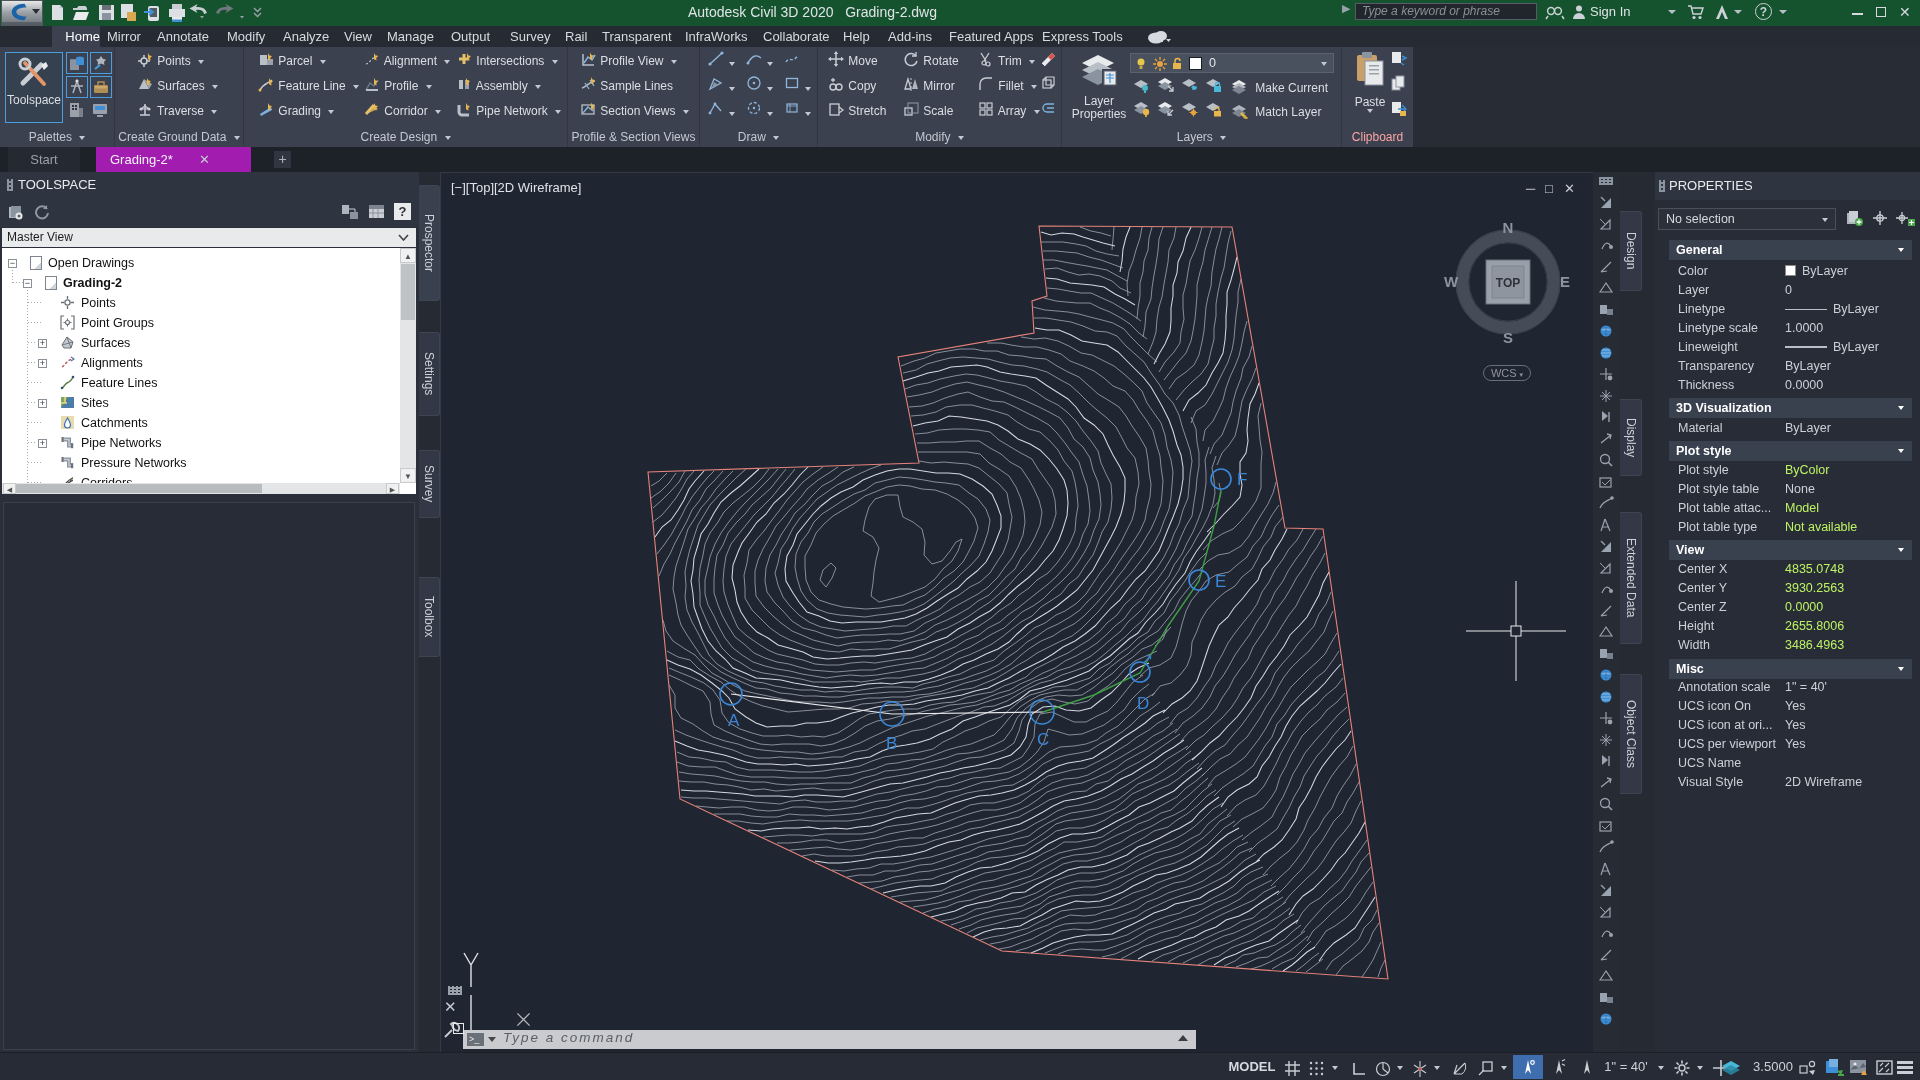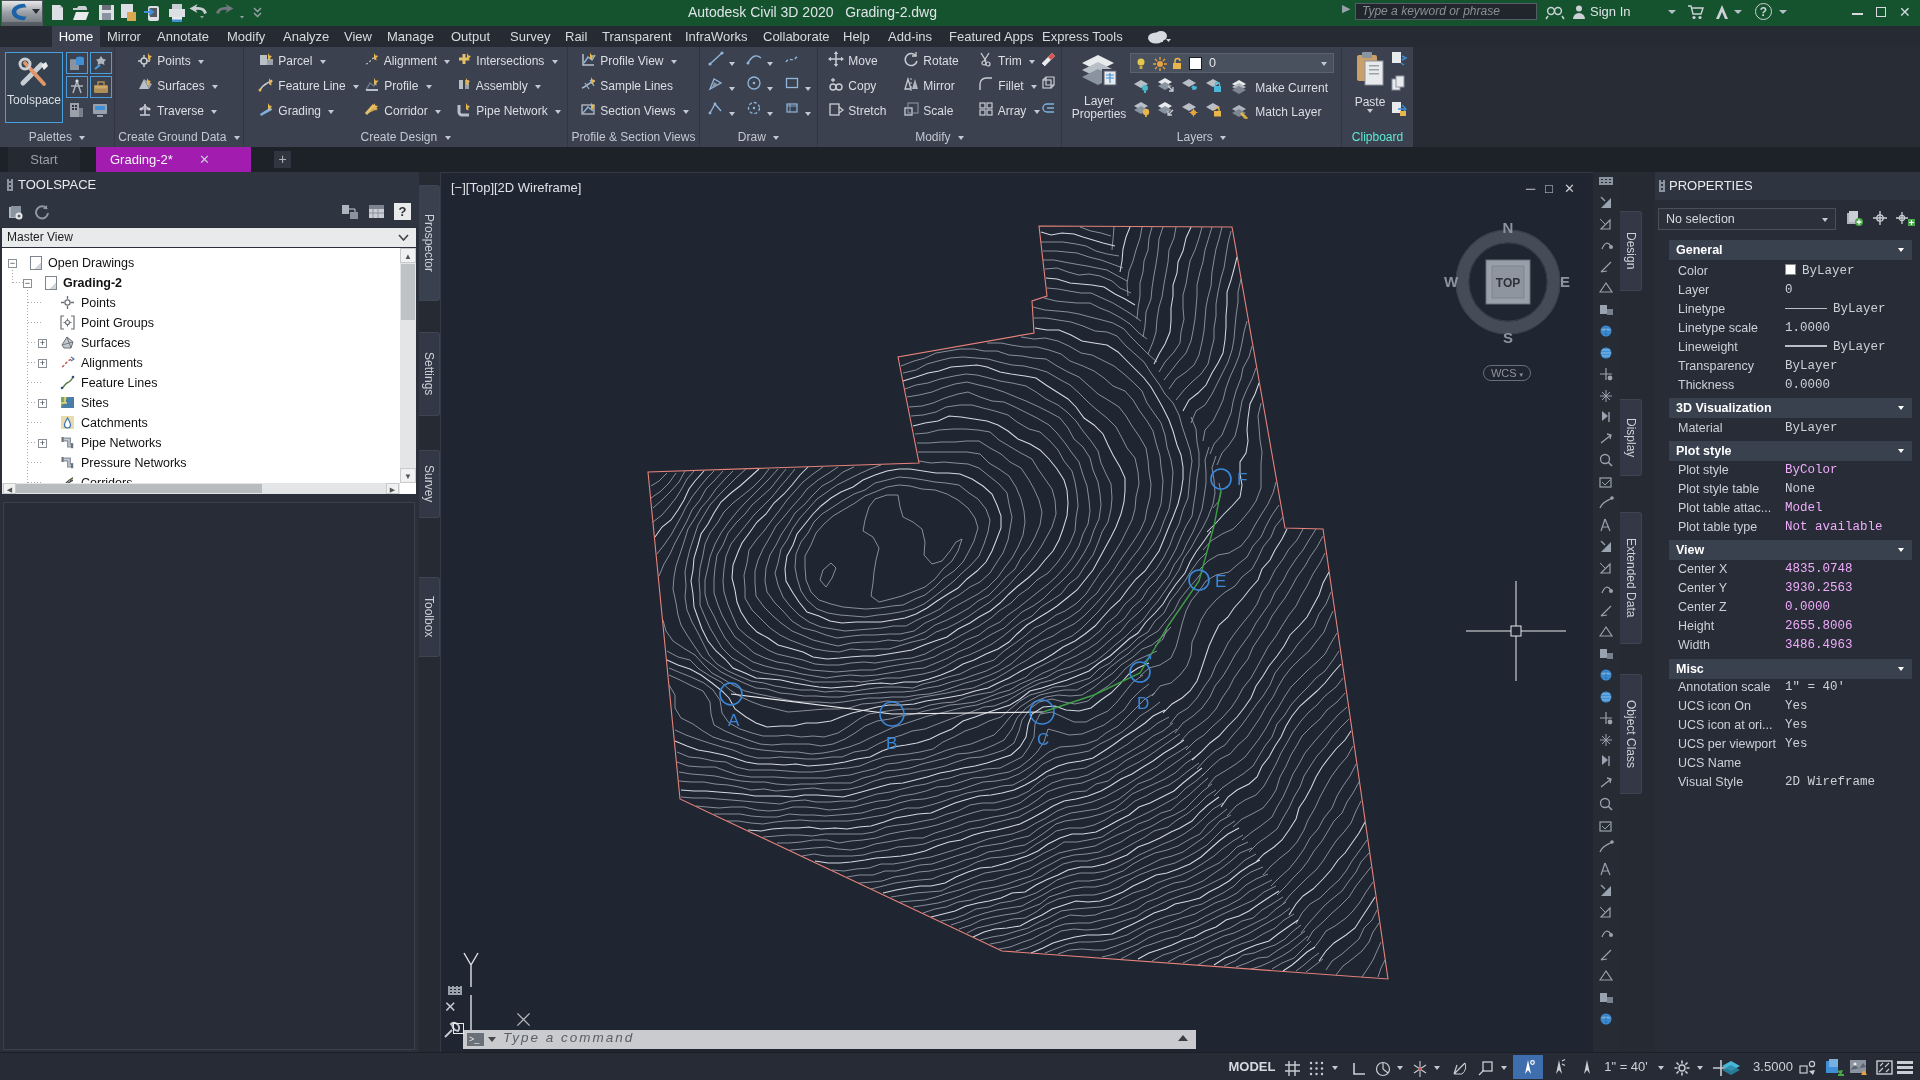--- a/index.html
+++ b/index.html
@@ -41,23 +41,23 @@
 #hscroll .sarh{position:absolute;top:0;width:13px;height:11px;line-height:11px;text-align:center;background:#f0f1f2;border:1px solid #c8cacc;}
 #hscroll .sthh{position:absolute;left:14px;top:1px;width:246px;height:9px;background:#b9bcbf;}
 
 .vtab{position:absolute;background:#323845;color:#cdd2da;font-size:12px;writing-mode:vertical-rl;text-align:center;border:1px solid #3e4552;border-left:none;border-radius:0 3px 3px 0;}
 
 #viewport{position:absolute;left:440px;top:172px;width:1153px;height:880px;background:#1f2531;overflow:hidden;border-top:1px solid #343a45;border-left:1px solid #343a45;}
 #vp-label{position:absolute;left:10px;top:7px;color:#dfe3e8;font-size:13px;}
 
 #props{position:absolute;left:1655px;top:172px;width:265px;height:880px;background:#272c36;font-size:12.5px;}
 .prow{position:absolute;left:23px;right:8px;height:19px;line-height:19px;color:#ccd1d8;}
-.prow .pv{position:absolute;left:107px;top:0;font-family:Liberation Mono, monospace;}
+.prow .pv{position:absolute;left:107px;top:0;}
 .psec{position:absolute;left:14px;right:8px;height:20px;line-height:20px;background:#39404e;color:#fff;font-weight:bold;padding-left:7px;}
-.gray{color:#f0abfc;}
+.gray{color:#bef264;}
 
 #statusbar{position:absolute;left:0;top:1052px;width:1920px;height:28px;background:#262b35;border-top:1px solid #1c2026;color:#ccd1d8;font-size:13px;}
 .sbtn{position:absolute;top:2px;height:24px;line-height:24px;text-align:center;color:#ccd1d8;}
 
 #cmdpal{position:absolute;left:440px;top:984px;width:757px;height:65px;}
 #cmdhist{position:absolute;left:23px;top:0;width:733px;height:46px;background:#a9abae;border:1px solid #e8e8e8;font-family:"Liberation Mono",monospace;font-size:13.5px;color:#16181a;padding:3px 0 0 6px;line-height:20px;}
 #cmdline{position:absolute;left:23px;top:46px;width:733px;height:19px;background:#c9cbce;font-family:"Liberation Mono",monospace;font-size:13.5px;color:#5c6066;}
 </style></head>
 <body>
 
@@ -115,21 +115,21 @@
       <path d="M4 15 L10 1 L16 15 L13 15 L10 8 L7 15z" fill="#ccd1d8"></path>
     </svg>
   <div style="position:absolute;left:1734px;top:10px;width:0;height:0;border-left:4px solid transparent;border-right:4px solid transparent;border-top:4px solid #b9bfc7"></div>
   <div style="position:absolute;left:1755px;top:3px;width:17px;height:17px;border-radius:9px;border:1.5px solid #ccd1d8;color:#ccd1d8;text-align:center;line-height:17px;font-size:12px;font-weight:bold">?</div>
   <div style="position:absolute;left:1779px;top:10px;width:0;height:0;border-left:4px solid transparent;border-right:4px solid transparent;border-top:4px solid #b9bfc7"></div>
   <div style="position:absolute;left:1852px;top:13px;width:11px;height:2px;background:#d6dae0"></div>
   <div style="position:absolute;left:1876px;top:7px;width:10px;height:10px;border:1.5px solid #d6dae0"></div>
   <div style="position:absolute;left:1899px;top:4px;color:#d6dae0;font-size:14px">✕</div>
 </div>
 <div id="tabrow">
-  <div class="rtab active" style="left:52px;width:48px;text-align:center;padding:0">Home</div>
+  <div class="rtab active" style="left:52px;width:48px;text-align:right;padding:0">Home</div>
   <div class="rtab" style="left:107px;padding:0">Mirror</div>
   <div class="rtab" style="left:157px;padding:0">Annotate</div>
   <div class="rtab" style="left:227px;padding:0">Modify</div>
   <div class="rtab" style="left:283px;padding:0">Analyze</div>
   <div class="rtab" style="left:344px;padding:0">View</div>
   <div class="rtab" style="left:387px;padding:0">Manage</div>
   <div class="rtab" style="left:451px;padding:0">Output</div>
   <div class="rtab" style="left:510px;padding:0">Survey</div>
   <div class="rtab" style="left:565px;padding:0">Rail</div>
   <div class="rtab" style="left:602px;padding:0">Transparent</div>
@@ -478,21 +478,21 @@
           </svg></div>
   <div class="rowbtn" style="left:48px;top:28px"><svg width="18" height="17" viewBox="0 0 18 17">
             <rect x="2" y="4" width="8" height="11" fill="#e8eaec" stroke="#8a93a0"></rect>
             <rect x="6" y="1" width="8" height="11" fill="#e8eaec" stroke="#8a93a0"></rect>
           </svg></div>
   <div class="rowbtn" style="left:48px;top:53px"><svg width="18" height="17" viewBox="0 0 18 17">
             <rect x="2" y="2" width="9" height="11" fill="#e8eaec"></rect>
             <path d="M8 9h8M12 5l4 4-4 4" stroke="#3f8fd6" stroke-width="1.3" fill="none"></path>
             <rect x="10" y="11" width="6" height="5" fill="#e8b64c"></rect>
           </svg></div>
-  <div class="plabel" style="color:#5eead4">Clipboard</div>
+  <div class="plabel" style="color:#fca5a5">Clipboard</div>
  </div>
 </div>
   </div>
 <div id="doctabs">
   <div class="dtab" style="left:8px;width:72px;text-align:center;padding:0;background:#242932">Start</div>
   <div class="dtab active" style="left:96px;width:155px">Grading-2*<span style="margin-left:26px;color:#c6ccd4">✕</span></div>
   <div style="position:absolute;left:274px;top:4px;width:17px;height:17px;background:#30353f;color:#aeb4bc;text-align:center;line-height:17px;font-size:14px">+</div>
 </div>
 <div id="toolspace">
   <div id="ts-title"><div style="position:absolute;left:7px;top:7px;width:6px;height:12px;background:repeating-linear-gradient(0deg,#8a93a0 0 2px,transparent 2px 4px),repeating-linear-gradient(90deg,#8a93a0 0 2px,transparent 2px 4px)"></div><span style="padding-left:18px">TOOLSPACE</span></div>

